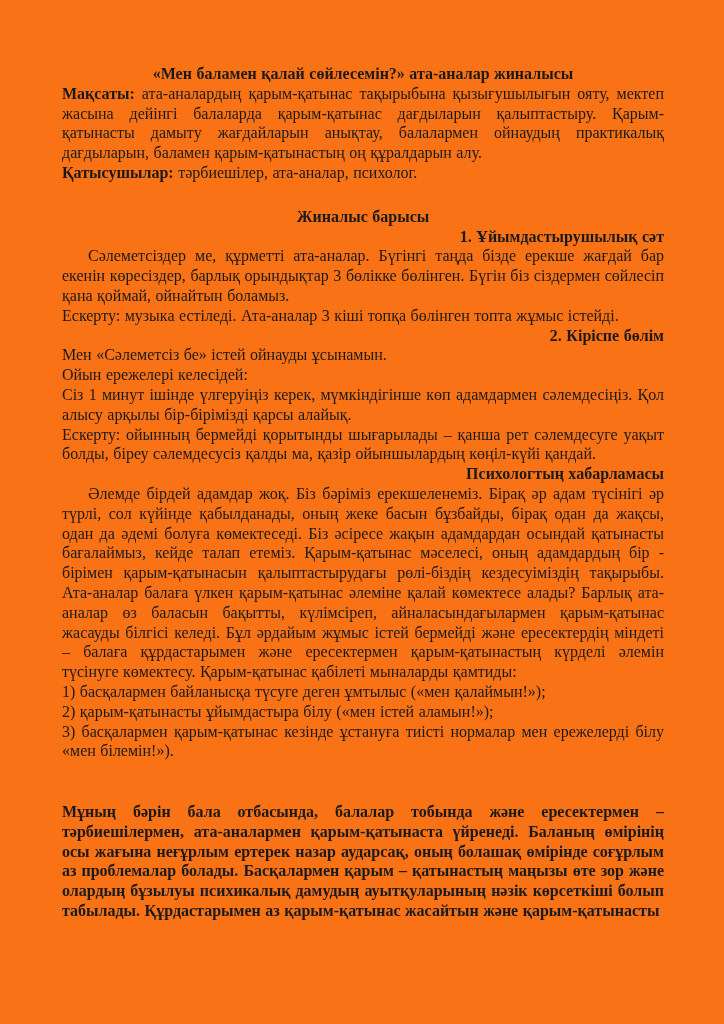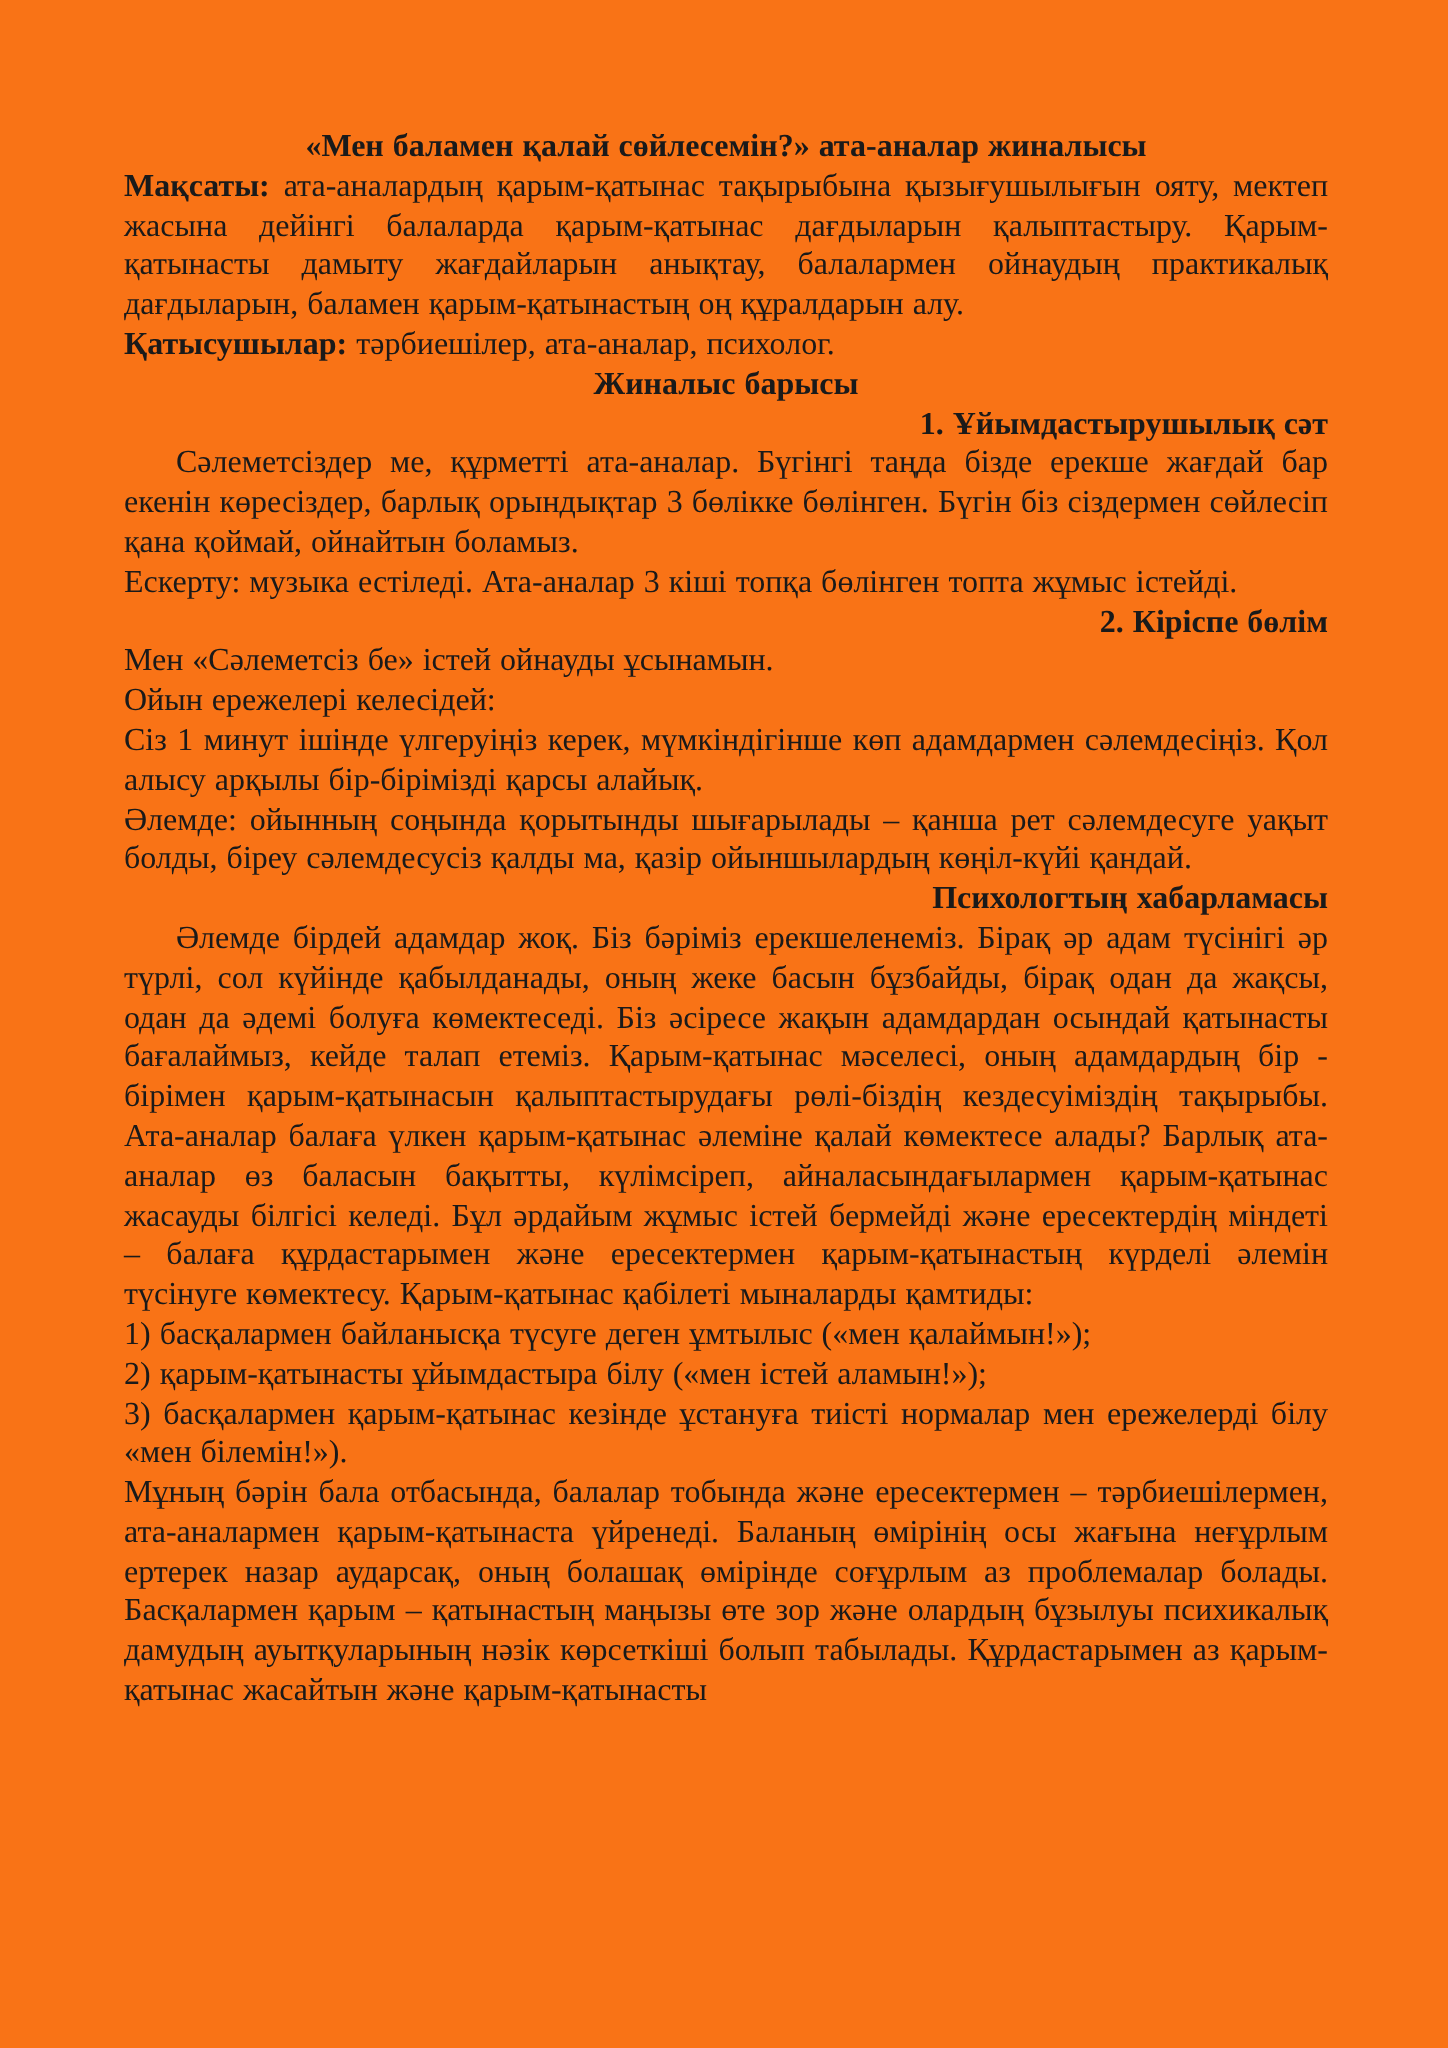--- a/index.html
+++ b/index.html
@@ -26,30 +26,32 @@
     text-align: justify;
     word-spacing: 0.5px;
   }
   .title {
     text-align: center;
     font-weight: bold;
   }
   .center-bold {
     text-align: center;
     font-weight: bold;
+    margin-top: 24px;
   }
   .heading {
     font-weight: bold;
     text-align: right;
   }
   .body-indent {
     text-indent: 26px;
   }
   .body-bold {
-    font-weight: normal;
+    font-weight: bold;
+    margin-top: 41px;
   }
   .lead {
     font-weight: bold;
   }
 </style>
 </head>
 <body>
 
 <div class="page">
   <div class="para title">«Мен баламен қалай сөйлесемін?» ата-аналар жиналысы</div>
@@ -57,21 +59,21 @@
       <p class="para body"><span class="lead">Мақсаты:</span> ата-аналардың қарым-қатынас тақырыбына қызығушылығын ояту, мектеп жасына дейінгі балаларда қарым-қатынас дағдыларын қалыптастыру. Қарым-қатынасты дамыту жағдайларын анықтау, балалармен ойнаудың практикалық дағдыларын, баламен қарым-қатынастың оң құралдарын алу.</p>
       <p class="para body"><span class="lead">Қатысушылар:</span> тәрбиешілер, ата-аналар, психолог.</p>
       <p class="para center-bold">Жиналыс барысы</p>
       <p class="para heading">1. Ұйымдастырушылық сәт</p>
       <p class="para body body-indent">Сәлеметсіздер ме, құрметті ата-аналар. Бүгінгі таңда бізде ерекше жағдай бар екенін көресіздер, барлық орындықтар 3 бөлікке бөлінген. Бүгін біз сіздермен сөйлесіп қана қоймай, ойнайтын боламыз.</p>
       <p class="para body">Ескерту: музыка естіледі. Ата-аналар 3 кіші топқа бөлінген топта жұмыс істейді.</p>
       <p class="para heading">2. Кіріспе бөлім</p>
       <p class="para body">Мен «Сәлеметсіз бе» істей ойнауды ұсынамын.</p>
       <p class="para body">Ойын ережелері келесідей:</p>
       <p class="para body">Сіз 1 минут ішінде үлгеруіңіз керек, мүмкіндігінше көп адамдармен сәлемдесіңіз. Қол алысу арқылы бір-бірімізді қарсы алайық.</p>
-      <p class="para body">Әлемде: ойынның соңында қорытынды шығарылады – қанша рет сәлемдесуге уақыт болды, біреу сәлемдесусіз қалды ма, қазір ойыншылардың көңіл-күйі қандай.</p>
+      <p class="para body">Ескерту: ойынның бермейді қорытынды шығарылады – қанша рет сәлемдесуге уақыт болды, біреу сәлемдесусіз қалды ма, қазір ойыншылардың көңіл-күйі қандай.</p>
       <p class="para heading">Психологтың хабарламасы</p>
       <p class="para body body-indent">Әлемде бірдей адамдар жоқ. Біз бәріміз ерекшеленеміз. Бірақ әр адам түсінігі әр түрлі, сол күйінде қабылданады, оның жеке басын бұзбайды, бірақ одан да жақсы, одан да әдемі болуға көмектеседі. Біз әсіресе жақын адамдардан осындай қатынасты бағалаймыз, кейде талап етеміз. Қарым-қатынас мәселесі, оның адамдардың бір - бірімен қарым-қатынасын қалыптастырудағы рөлі-біздің кездесуіміздің тақырыбы. Ата-аналар балаға үлкен қарым-қатынас әлеміне қалай көмектесе алады? Барлық ата-аналар өз баласын бақытты, күлімсіреп, айналасындағылармен қарым-қатынас жасауды білгісі келеді. Бұл әрдайым жұмыс істей бермейді және ересектердің міндеті – балаға құрдастарымен және ересектермен қарым-қатынастың күрделі әлемін түсінуге көмектесу. Қарым-қатынас қабілеті мыналарды қамтиды:</p>
       <p class="para body">1) басқалармен байланысқа түсуге деген ұмтылыс («мен қалаймын!»);</p>
       <p class="para body">2) қарым-қатынасты ұйымдастыра білу («мен істей аламын!»);</p>
       <p class="para body">3) басқалармен қарым-қатынас кезінде ұстануға тиісті нормалар мен ережелерді білу «мен білемін!»).</p>
       <p class="para body body-bold">Мұның бәрін бала отбасында, балалар тобында және ересектермен – тәрбиешілермен, ата-аналармен қарым-қатынаста үйренеді. Баланың өмірінің осы жағына неғұрлым ертерек назар аударсақ, оның болашақ өмірінде соғұрлым аз проблемалар болады. Басқалармен қарым – қатынастың маңызы өте зор және олардың бұзылуы психикалық дамудың ауытқуларының нәзік көрсеткіші болып табылады. Құрдастарымен аз қарым-қатынас жасайтын және қарым-қатынасты</p>
     </div>
 </div>
 
 </body></html>

